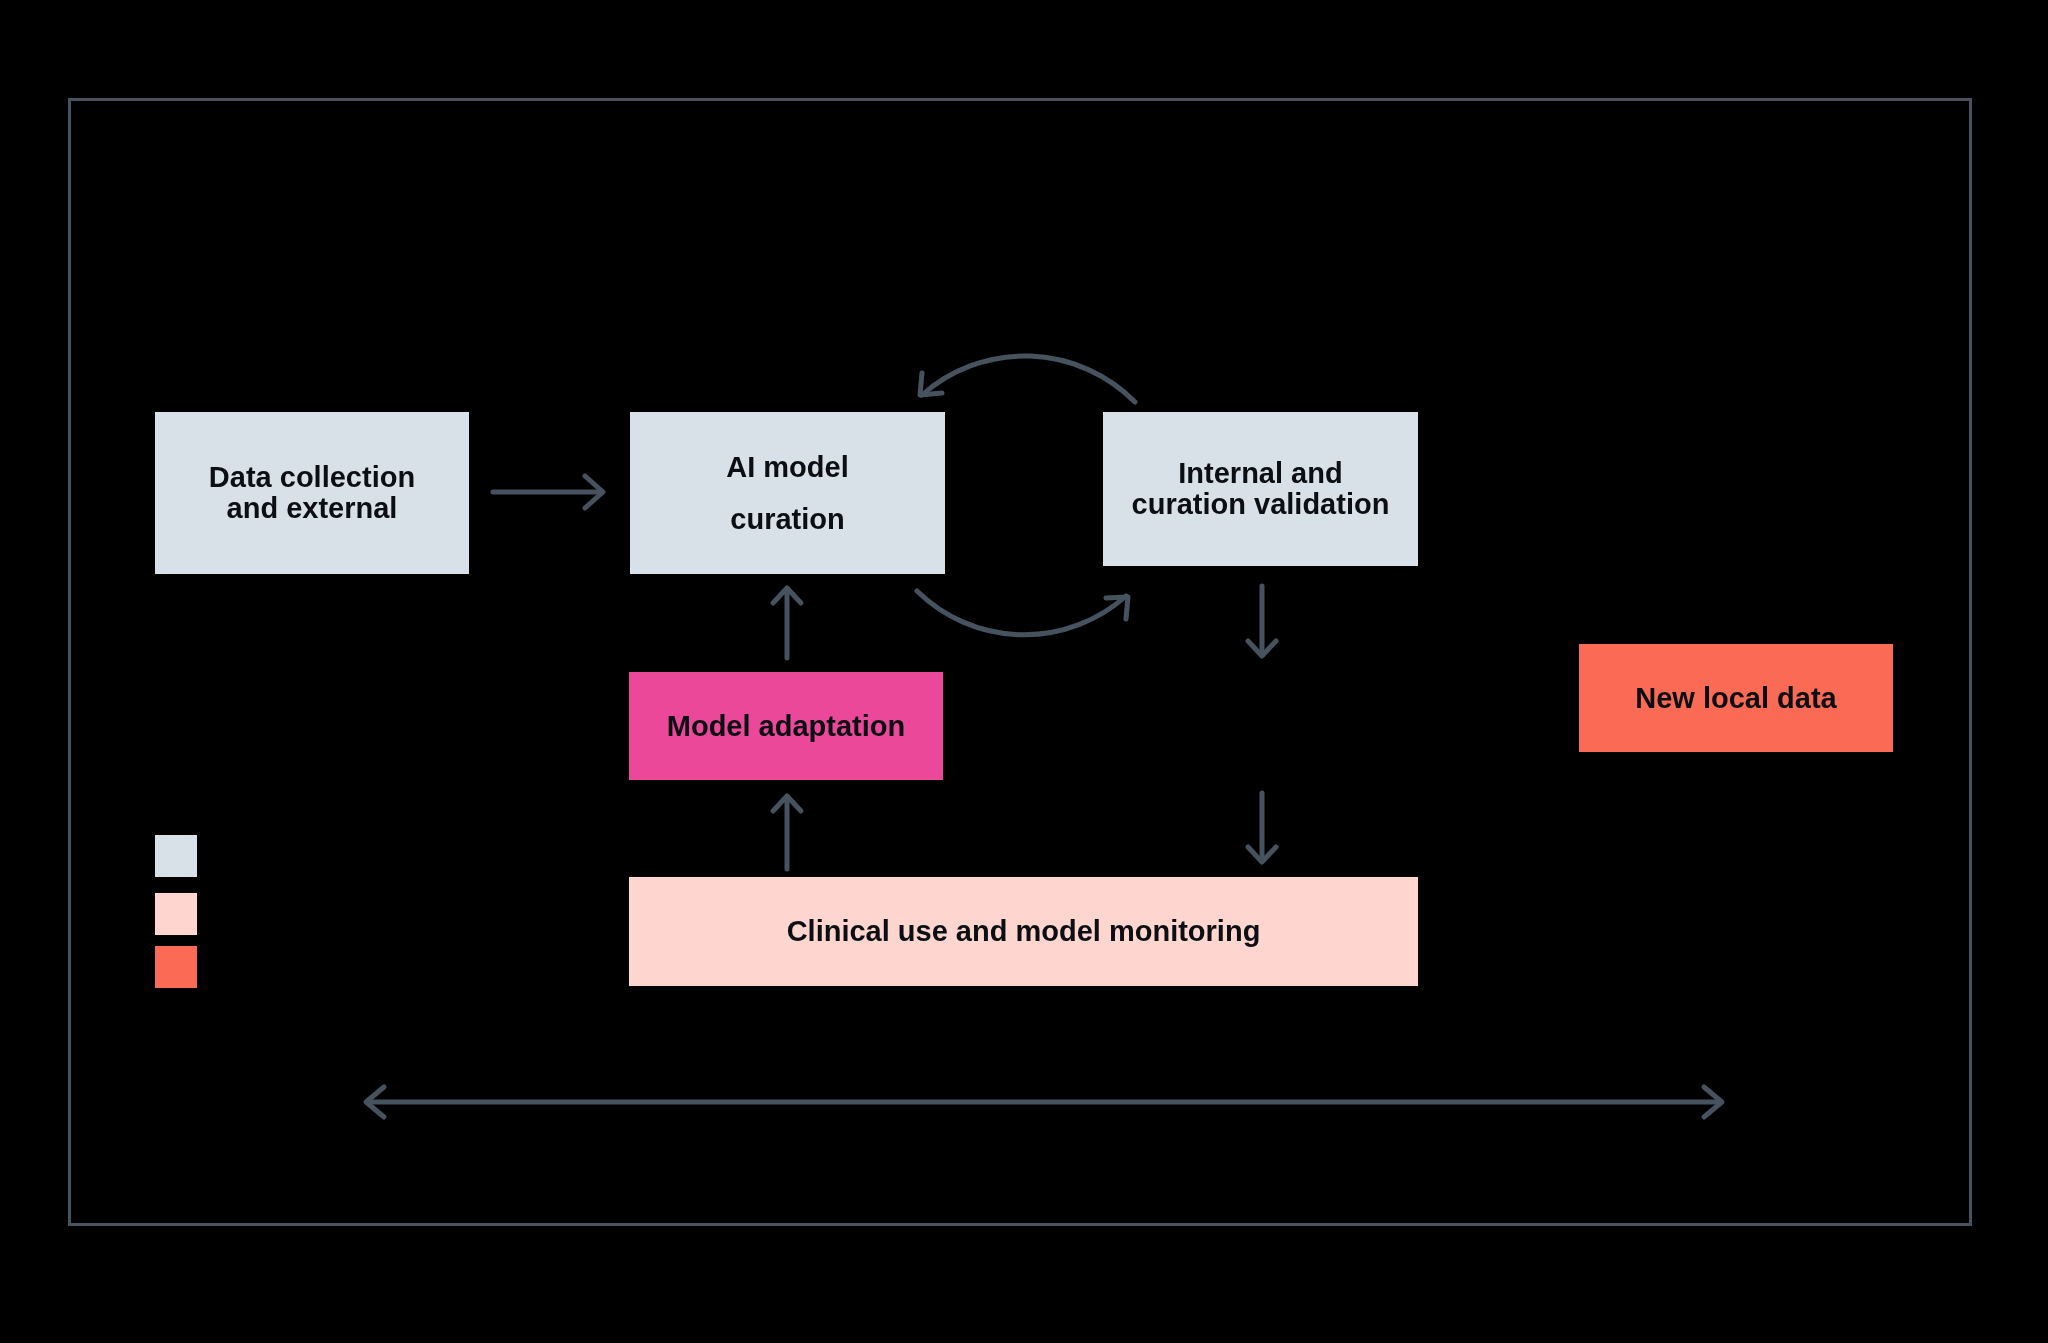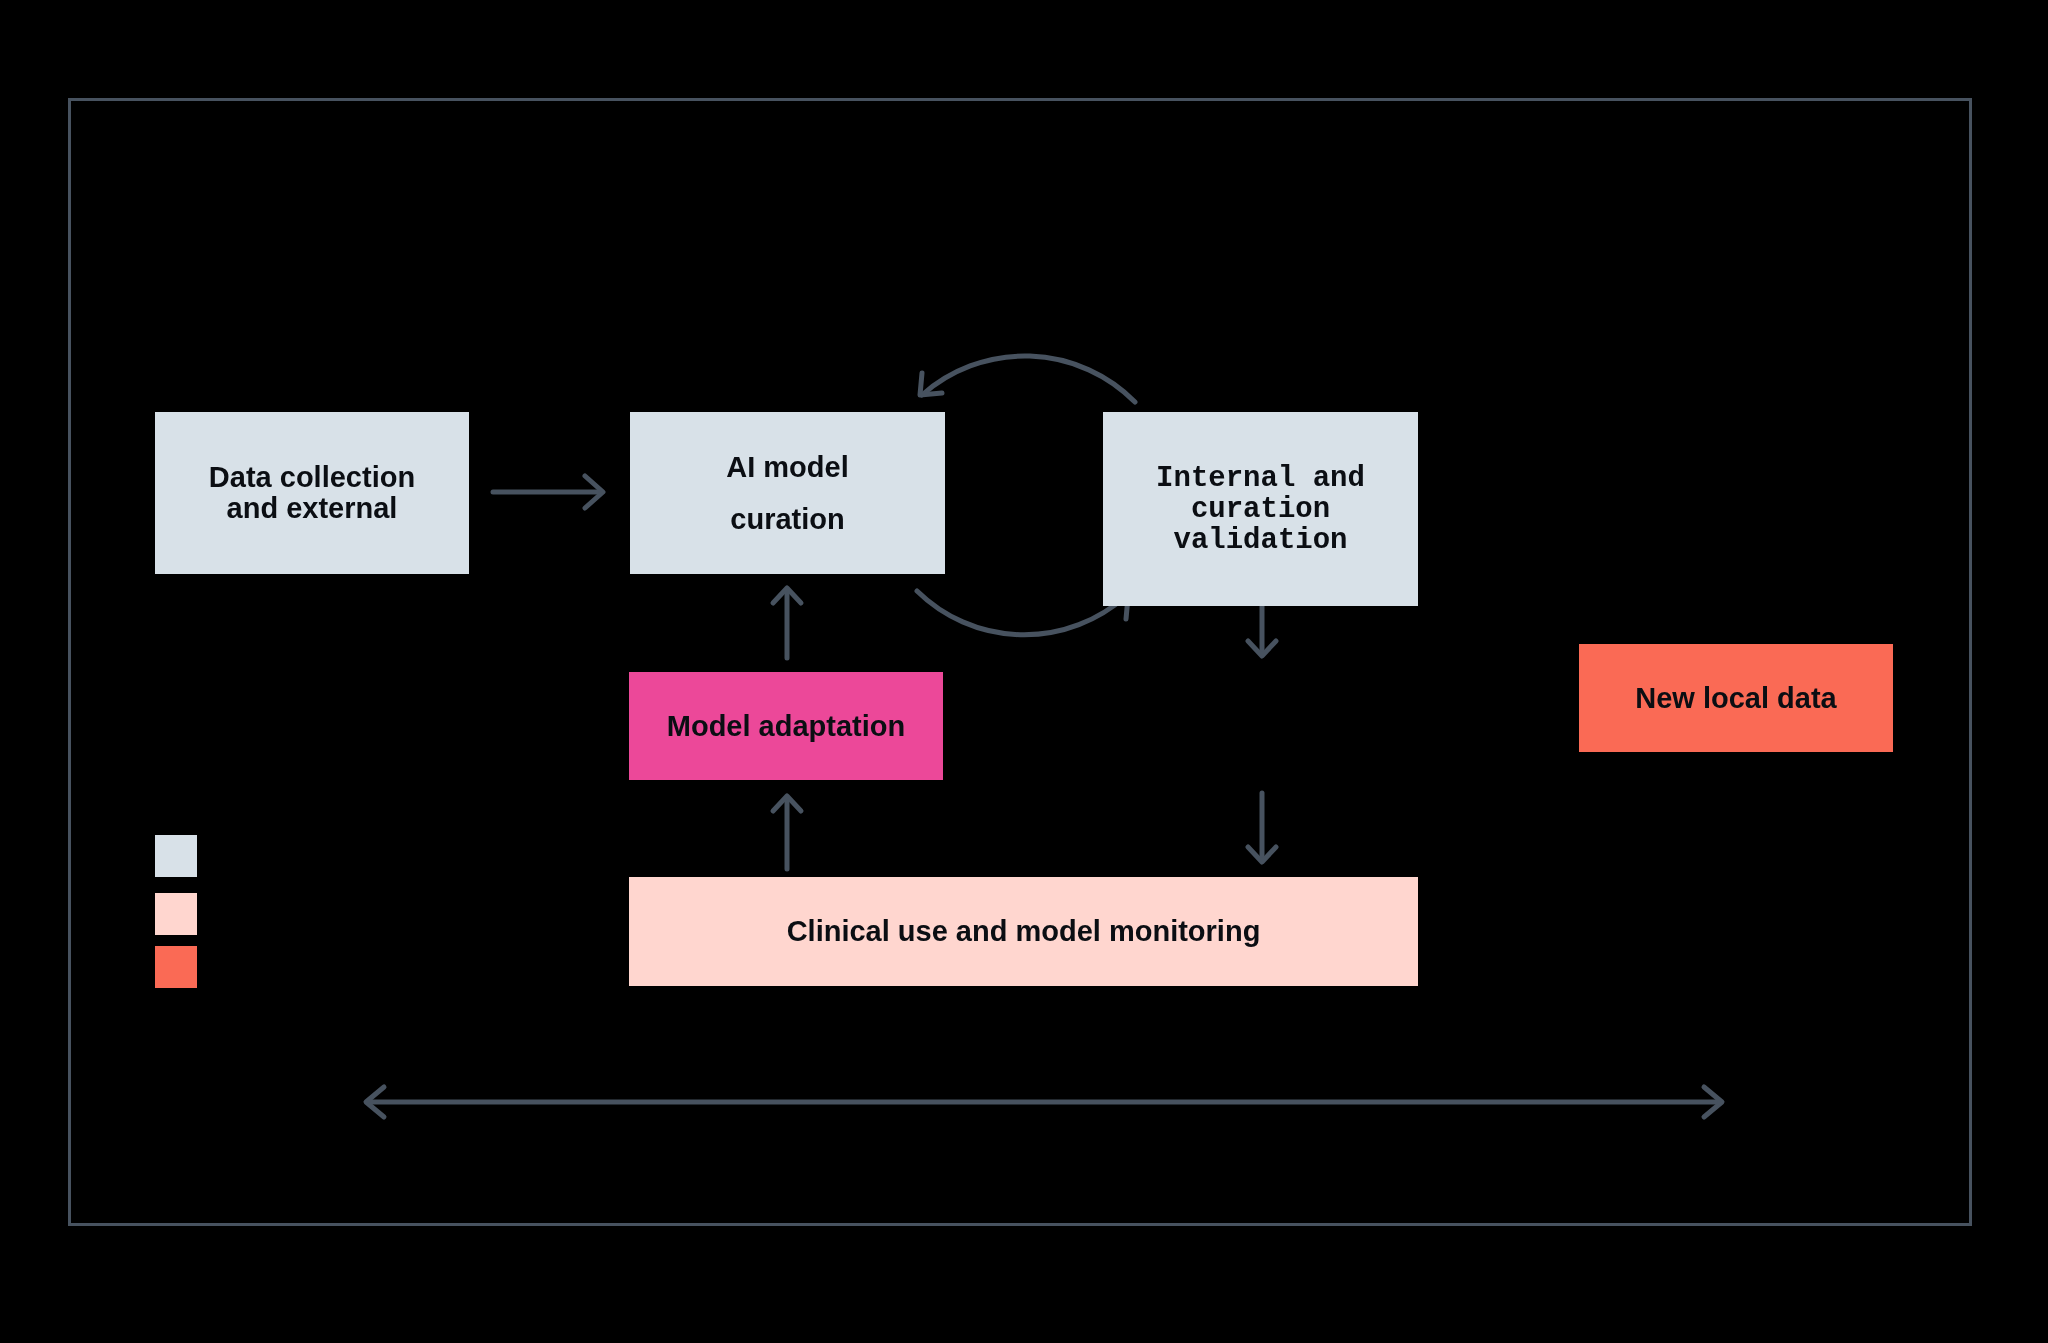--- a/index.html
+++ b/index.html
@@ -33,21 +33,21 @@
     color:#0B0E13;
     font-size:29px;font-weight:700;line-height:31px;
     box-sizing:border-box;
   }
   .node span{display:block;}
   .fill-blue{background:#D8E1E8;}
   .fill-pink{background:#FFD6CF;}
   .fill-red{background:#FA6A55;}
   .node-data-collection{left:155px;top:412px;width:314px;height:162px;}
   .node-ai-training{left:630px;top:412px;width:315px;height:162px;gap:21px;}
-  .node-validation{left:1103px;top:412px;width:315px;height:194px;font-family:Liberation Mono, monospace;}
+  .node-validation{left:1103px;top:412px;width:315px;height:154px;}
   .node-model-adaptation{left:629px;top:672px;width:314px;height:108px;}
   .node-deployed-model{left:1104px;top:672px;width:315px;height:108px;}
   .node-new-local-data{left:1579px;top:644px;width:314px;height:108px;}
   .node-clinical-use{left:629px;top:877px;width:789px;height:109px;}
   .swatch{
     position:absolute;left:155px;
     width:42px;height:42px;
   }
   .swatch-blue{top:835px;}
   .swatch-pink{top:893px;}

